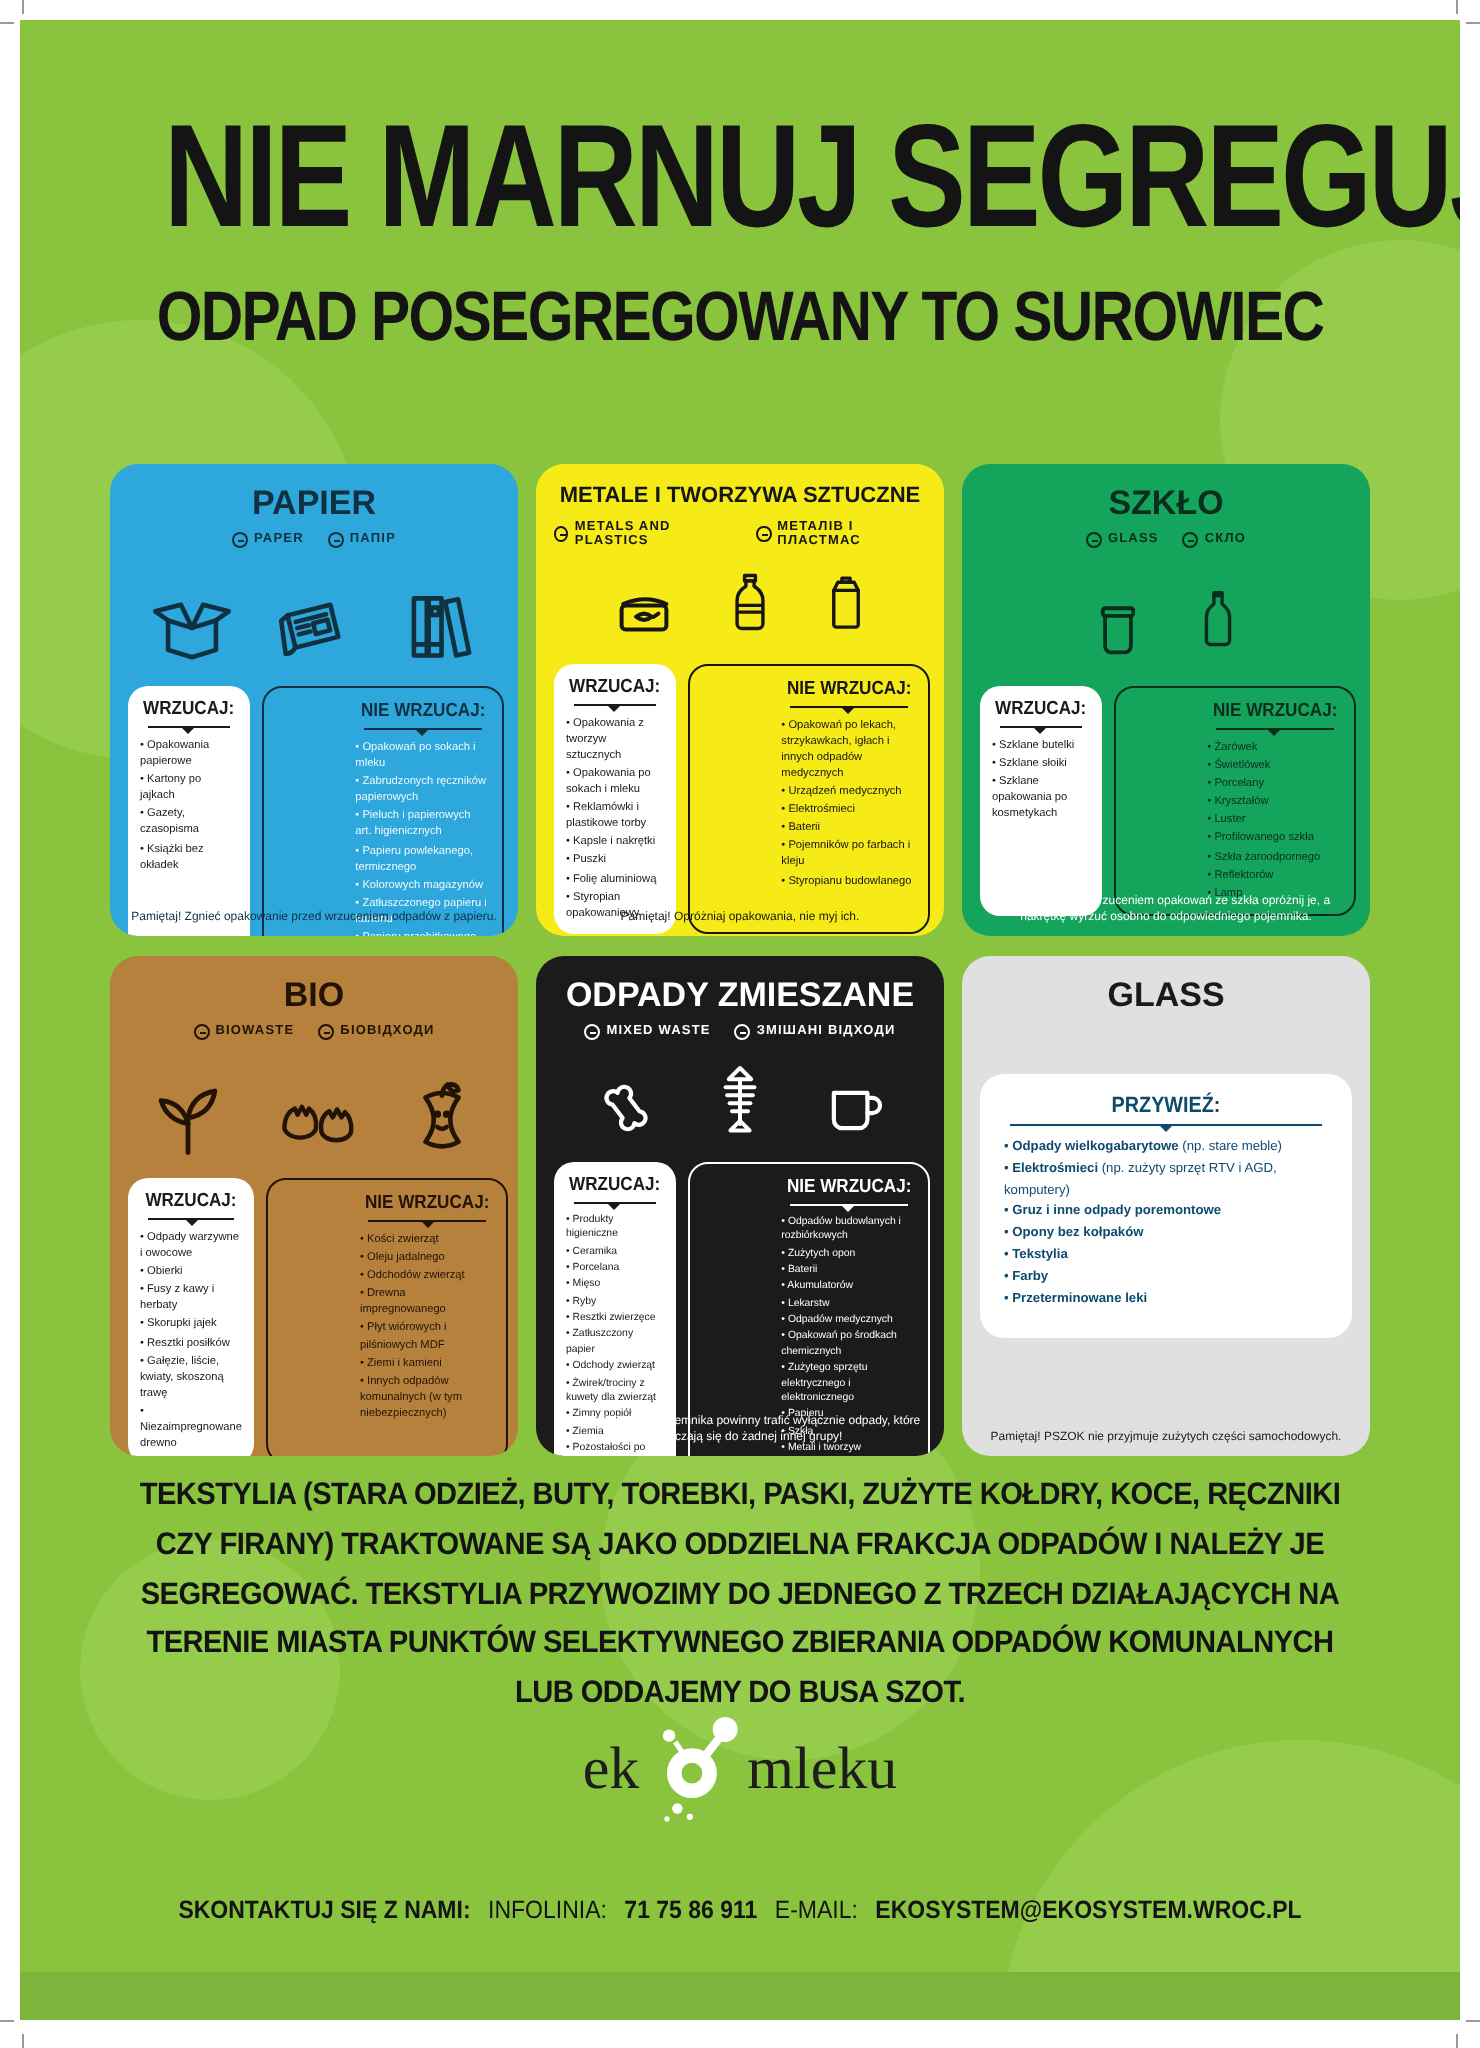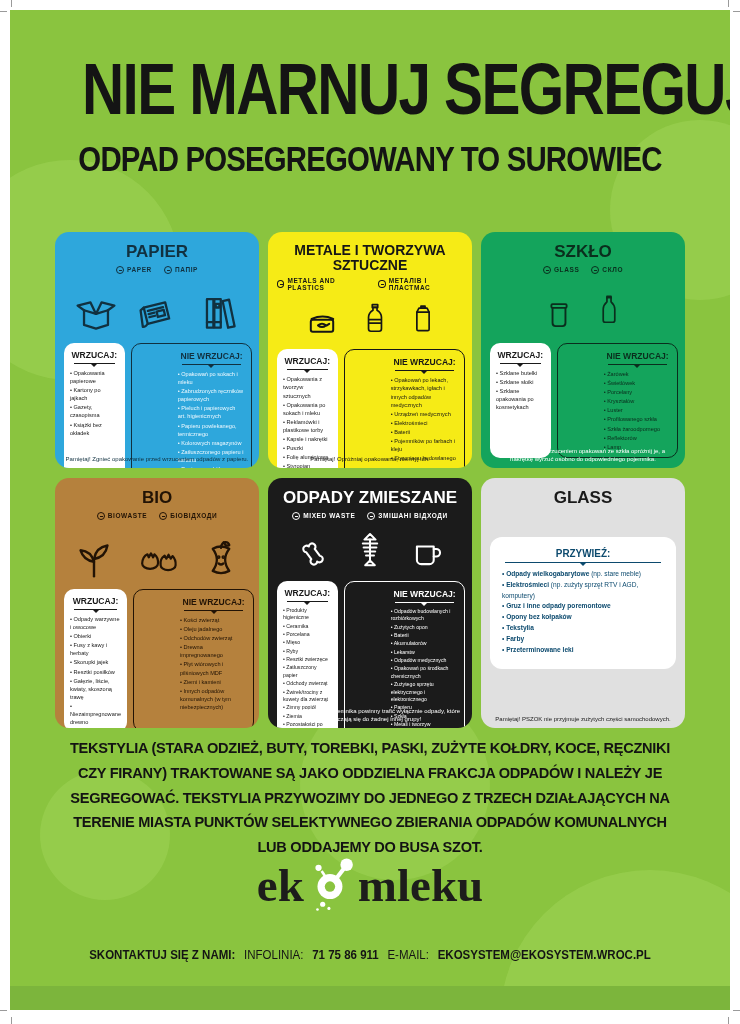--- a/index.html
+++ b/index.html
@@ -29,21 +29,21 @@
   .hdr2{margin:16px 0 0;text-align:center;font-weight:bold;color:#141414;
         font-size:35px;line-height:1;letter-spacing:-1px;white-space:nowrap;
         transform:scaleX(.84);}
 
   
   .cards{position:absolute;left:45px;top:222px;width:630px;
          display:grid;grid-template-columns:204px 204px 204px;
          grid-template-rows:236px 250px;gap:10px 9px;}
   .card{border-radius:14px;padding:11px 9px 20px;position:relative;overflow:hidden;}
   .card-title{text-align:center;font-weight:bold;font-size:17px;line-height:1.05;}
-  .c-metale .card-title{font-size:14px;}
+  .c-metale .card-title{font-size:11px;}
   .langs{display:flex;justify-content:center;gap:12px;align-items:center;margin-top:5px;
          font-size:6.5px;font-weight:bold;letter-spacing:.6px;}
   .lang{display:flex;align-items:center;gap:3px;}
   .lang-dot{width:8px;height:8px;border:1px solid currentColor;border-radius:50%;
             display:inline-block;position:relative;}
   .lang-dot::after{content:"";position:absolute;left:2px;top:3px;width:3px;height:1px;
             background:currentColor;}
   .icons{display:flex;justify-content:center;align-items:flex-end;gap:14px;
          height:56px;margin:6px 0 7px;}
   .icons svg{display:block;}
@@ -85,22 +85,22 @@
   .pszok-box ul{list-style:none;margin:6px 2px 0;padding:0;font-size:6.6px;line-height:1.65;}
   .pszok-box li::before{content:"• ";}
 
   
   .textiles{position:absolute;top:726px;left:35px;right:35px;text-align:center;
             font-weight:bold;font-size:15.5px;line-height:1.6;color:#131313;
             letter-spacing:-.3px;transform:scaleX(.94);}
 
   
   .logo{position:absolute;top:846px;left:0;right:0;display:flex;justify-content:center;
-        align-items:center;font-family:"Liberation Serif", serif;font-weight:bold;
-        font-size:47px;color:#1d1d1b;line-height:1;}
+        align-items:center;font-family:"Liberation Serif", serif;font-weight:normal;
+        font-size:30px;color:#1d1d1b;line-height:1;}
   .logo svg{margin:0 1px;display:block;}
 
   
   .contact{position:absolute;top:938px;left:0;right:0;text-align:center;
            font-size:12.5px;color:#141414;white-space:nowrap;transform:scaleX(.92);}
   .contact .hv{font-weight:bold;}
   .contact .lt{font-weight:normal;}
   .contact span{margin:0 3px;}
 </style>
 </head>

